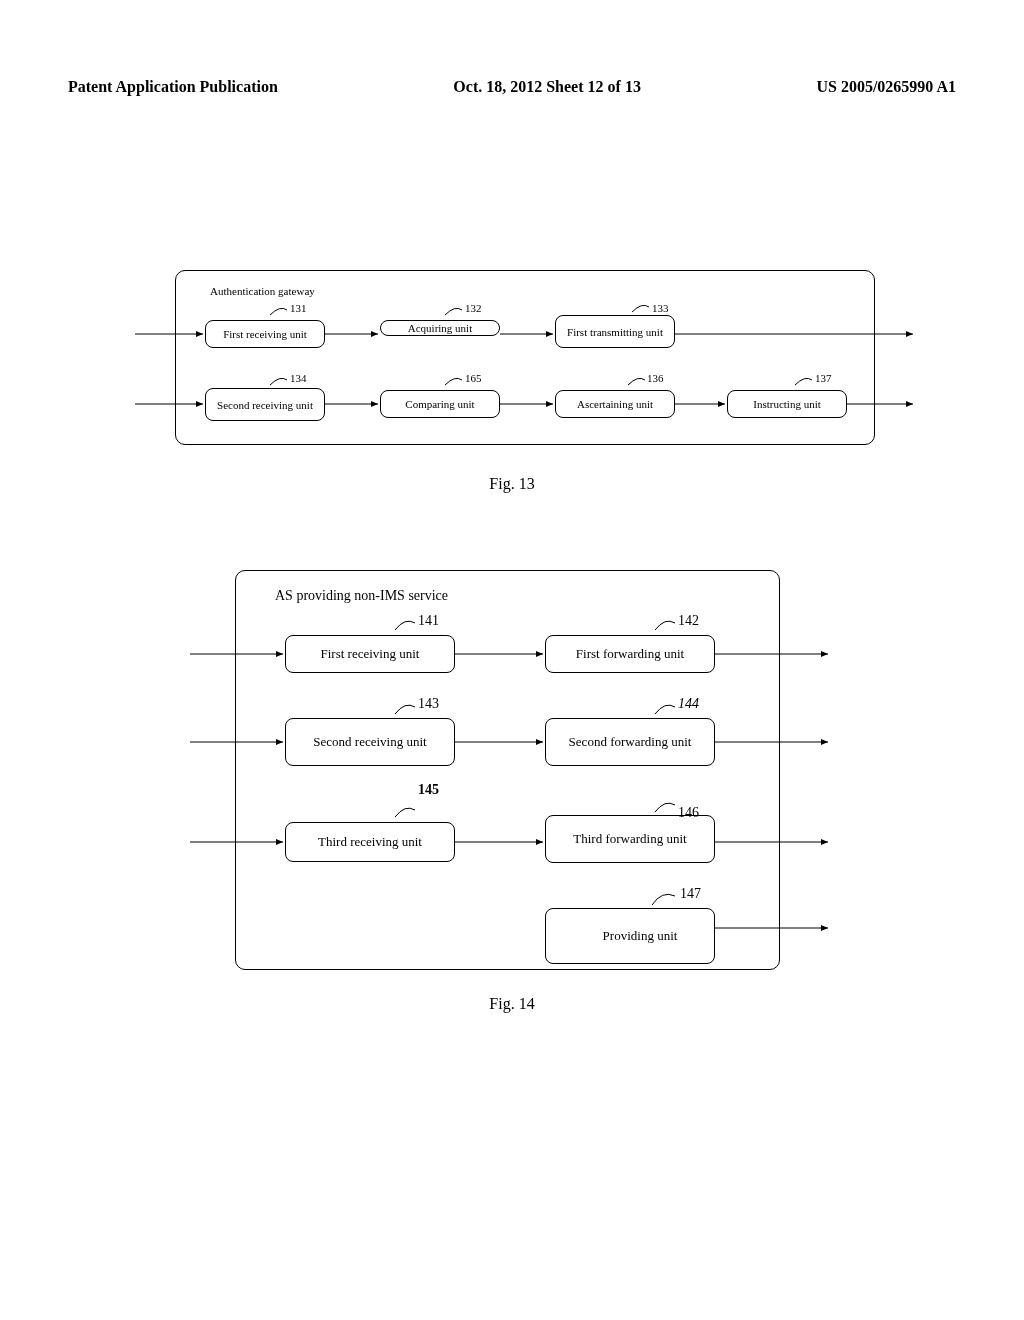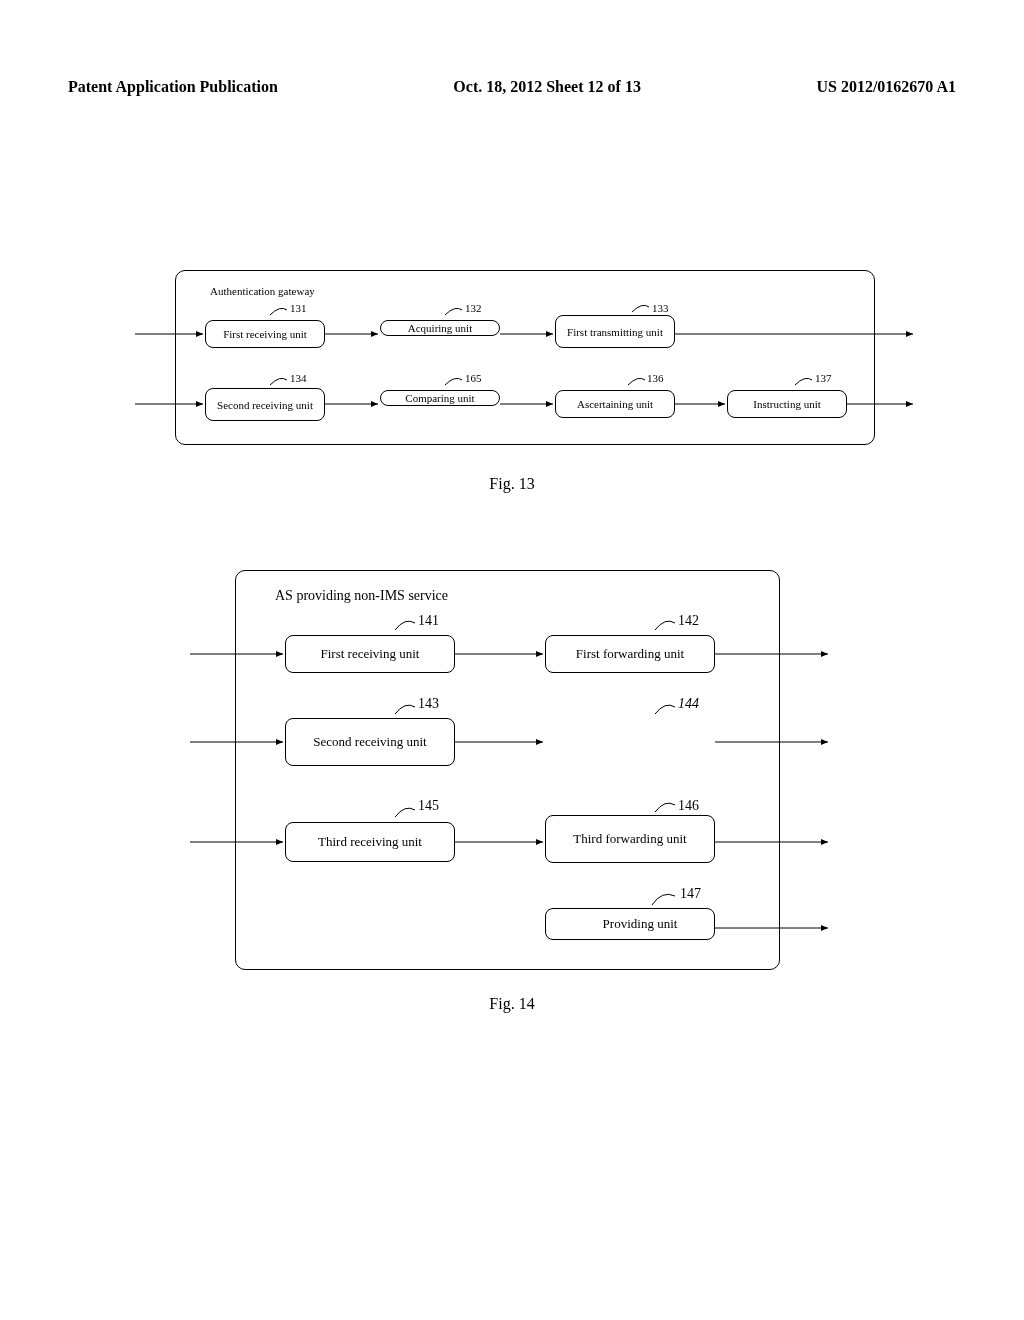--- a/index.html
+++ b/index.html
@@ -85,37 +85,37 @@
       transform: translateX(-50%);
     }
     svg { position: absolute; }
   </style>
 </head>
 <body>
 
 <div class="header">
   <span>Patent Application Publication</span>
   <span>Oct. 18, 2012  Sheet 12 of 13</span>
-  <span>US 2012/0162670 A1</span>
+  <span>US 2005/0265990 A1</span>
 </div>
 
 <div class="fig13-container">
   <div class="box-outer" style="left:0; top:0; width:700px; height:175px;"></div>
   <div class="box-title" style="left:35px; top:15px;">Authentication gateway</div>
 
   <div class="box-inner" style="left:30px; top:50px; width:120px; height:28px;">First receiving unit</div>
   <div class="box-inner" style="left:205px; top:50px; width:120px; height:16px;">Acquiring unit</div>
   <div class="box-inner" style="left:380px; top:45px; width:120px; height:33px;">First transmitting unit</div>
 
   <div class="ref-num" style="left:115px; top:32px;">131</div>
   <div class="ref-num" style="left:290px; top:32px;">132</div>
   <div class="ref-num" style="left:477px; top:32px;">133</div>
 
   <div class="box-inner" style="left:30px; top:118px; width:120px; height:33px;">Second receiving unit</div>
-  <div class="box-inner" style="left:205px; top:120px; width:120px; height:16px;">Comparing unit</div>
+  <div class="box-inner" style="left:205px; top:120px; width:120px; height:28px;">Comparing unit</div>
   <div class="box-inner" style="left:380px; top:120px; width:120px; height:28px;">Ascertaining unit</div>
   <div class="box-inner" style="left:552px; top:120px; width:120px; height:28px;">Instructing unit</div>
 
   <div class="ref-num" style="left:115px; top:102px;">134</div>
   <div class="ref-num" style="left:290px; top:102px;">165</div>
   <div class="ref-num" style="left:472px; top:102px;">136</div>
   <div class="ref-num" style="left:640px; top:102px;">137</div>
 
   <svg width="780" height="200" style="left:-40px; top:0;">
     <defs>
@@ -157,29 +157,30 @@
 <div class="fig14-container">
   <div class="box-outer" style="left:0; top:0; width:545px; height:400px;"></div>
   <div class="box-title-14" style="left:40px; top:18px;">AS providing non-IMS service</div>
 
   <div class="box-inner-14" style="left:50px; top:65px; width:170px; height:38px;">First receiving unit</div>
   <div class="box-inner-14" style="left:310px; top:65px; width:170px; height:38px;">First forwarding unit</div>
   <div class="ref-num-14" style="left:183px; top:43px;">141</div>
   <div class="ref-num-14" style="left:443px; top:43px;">142</div>
 
   <div class="box-inner-14" style="left:50px; top:148px; width:170px; height:48px;">Second receiving unit</div>
+  <div class="box-inner-14" style="left:310px; top:148px; width:170px; height:48px;">Second forwarding unit</div>
   <div class="ref-num-14" style="left:183px; top:126px;">143</div>
   <div class="ref-num-14" style="left:443px; top:126px;font-style:italic;">144</div>
 
   <div class="box-inner-14" style="left:50px; top:252px; width:170px; height:40px;">Third receiving unit</div>
   <div class="box-inner-14" style="left:310px; top:245px; width:170px; height:48px;">Third forwarding unit</div>
-  <div class="ref-num-14" style="left:183px; top:228px;">145</div>
-  <div class="ref-num-14" style="left:443px; top:228px;">146</div>
-
-  <div class="box-inner-14" style="left:310px; top:338px; width:170px; height:32px;padding-left:24px;">Providing unit</div>
+  <div class="ref-num-14" style="left:183px; top:212px;font-weight:bold;">145</div>
+  <div class="ref-num-14" style="left:443px; top:235px;">146</div>
+
+  <div class="box-inner-14" style="left:310px; top:338px; width:170px; height:56px;padding-left:24px;">Providing unit</div>
   <div class="ref-num-14" style="left:445px; top:316px;">147</div>
 
   <svg width="640" height="420" style="left:-45px; top:0;">
     <defs>
       <marker id="arrow2" markerWidth="8" markerHeight="8" refX="7" refY="3" orient="auto">
           <path d="M0,0 L7,3 L0,6 Z" fill="#000"></path>
         </marker>
     </defs>
 
     <line x1="0" y1="84" x2="93" y2="84" stroke="#000" stroke-width="1" marker-end="url(#arrow2)"></line>

